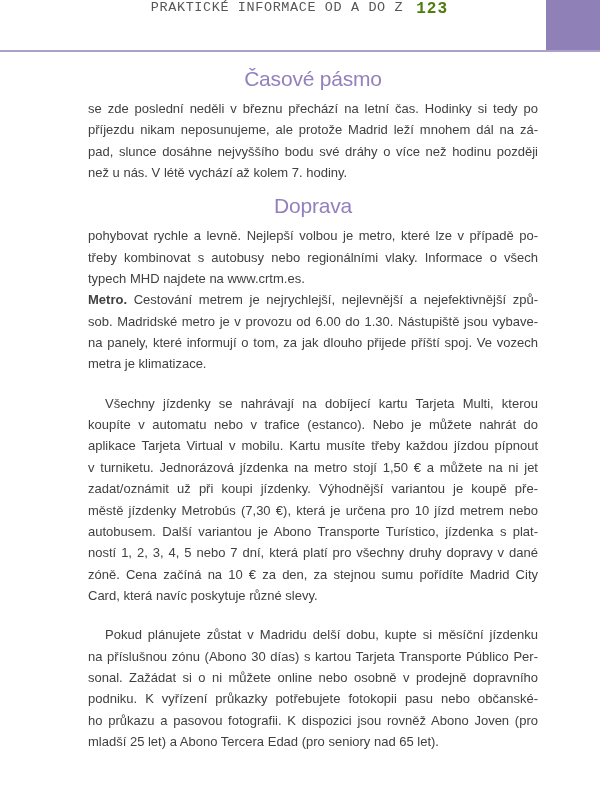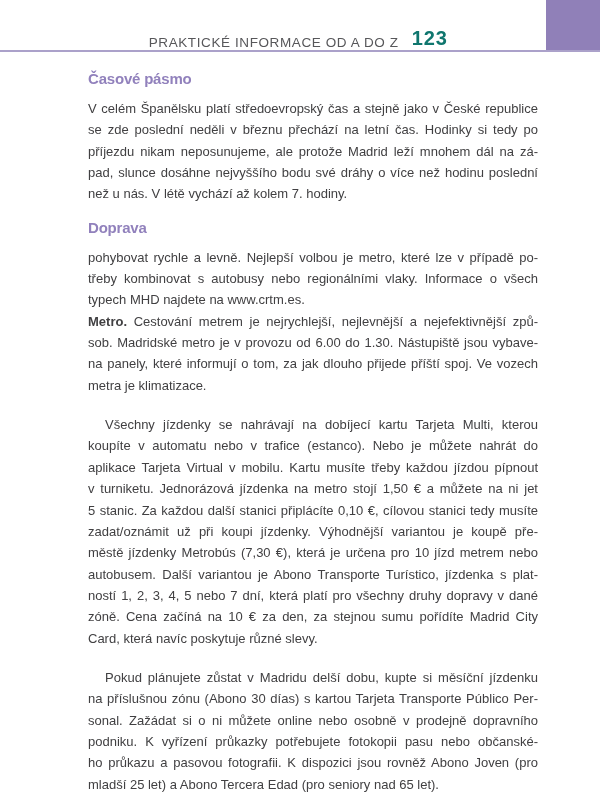--- a/index.html
+++ b/index.html
@@ -14,35 +14,36 @@
     height: 807px;
     background: #ffffff;
     overflow: hidden;
   }
   
   .header {
     position: absolute;
     top: 0; left: 0;
     width: 528px; height: 50px;
     display: flex;
-    align-items: flex-end;
+    align-items: flex-start;
     justify-content: flex-end;
     box-sizing: border-box;
     padding-right: 80px;
     gap: 13px;
+    font-family: Liberation Mono, monospace;
   }
   .header-title {
     color: #57575a;
     font-size: 13.5px;
     letter-spacing: 0.6px;
     white-space: nowrap;
   }
   .page-number {
-    color: #0f766e;
-    font-size: 20px;
+    color: #4d7c0f;
+    font-size: 16px;
     font-weight: bold;
     letter-spacing: 1px;
   }
   .corner-block {
     position: absolute;
     top: 0; right: 0;
     width: 54px; height: 50px;
     background: #9080b8;
   }
   .header-rule {
@@ -53,25 +54,26 @@
   }
   
   .content {
     position: absolute;
     left: 88px;
     top: 66px;
     width: 450px;
   }
   .section-heading {
     margin: 0 0 6px 0;
-    font-size: 15px;
+    font-size: 21px;
     line-height: 26px;
-    font-weight: bold;
+    font-weight: normal;
     letter-spacing: -0.2px;
     color: #9181bc;
+    text-align: center;
   }
   .section + .section .section-heading {
     margin-top: 10px;
   }
   .para { margin: 0; }
   .pline {
     font-size: 13px;
     line-height: 21.35px;
     height: 21.35px;
     color: #414042;
@@ -95,24 +97,23 @@
     <span class="page-number">123</span>
   </div>
 
   <div class="corner-block"></div>
   <div class="header-rule"></div>
 
   <div class="content">
       <section class="section">
         <h2 class="section-heading">Časové pásmo</h2>
         <div class="para">
-          <div class="pline"><span class="seg-n">V celém Španělsku platí středoevropský čas a stejně jako v České republice</span></div>
           <div class="pline"><span class="seg-n">se zde poslední neděli v březnu přechází na letní čas. Hodinky si tedy po</span></div>
           <div class="pline"><span class="seg-n">příjezdu nikam neposunujeme, ale protože Madrid leží mnohem dál na zá-</span></div>
-          <div class="pline"><span class="seg-n">pad, slunce dosáhne nejvyššího bodu své dráhy o více než hodinu poslední</span></div>
+          <div class="pline"><span class="seg-n">pad, slunce dosáhne nejvyššího bodu své dráhy o více než hodinu později</span></div>
           <div class="pline plast"><span class="seg-n">než u nás. V létě vychází až kolem 7. hodiny.</span></div>
         </div>
       </section>
       <section class="section">
         <h2 class="section-heading">Doprava</h2>
         <div class="para">
           <div class="pline"><span class="seg-n">pohybovat rychle a levně. Nejlepší volbou je metro, které lze v případě po-</span></div>
           <div class="pline"><span class="seg-n">třeby kombinovat s autobusy nebo regionálními vlaky. Informace o všech</span></div>
           <div class="pline plast"><span class="seg-n">typech MHD najdete na www.crtm.es.</span></div>
         </div>
@@ -120,21 +121,20 @@
           <div class="pline"><span class="seg-b">Metro.</span><span class="seg-n"> Cestování metrem je nejrychlejší, nejlevnější a nejefektivnější způ-</span></div>
           <div class="pline"><span class="seg-n">sob. Madridské metro je v provozu od 6.00 do 1.30. Nástupiště jsou vybave-</span></div>
           <div class="pline"><span class="seg-n">na panely, které informují o tom, za jak dlouho přijede příští spoj. Ve vozech</span></div>
           <div class="pline plast"><span class="seg-n">metra je klimatizace.</span></div>
         </div>
         <div class="para">
           <div class="pline indent"><span class="seg-n">Všechny jízdenky se nahrávají na dobíjecí kartu Tarjeta Multi, kterou</span></div>
           <div class="pline"><span class="seg-n">koupíte v automatu nebo v trafice (</span><span class="seg-i">estanco</span><span class="seg-n">). Nebo je můžete nahrát do</span></div>
           <div class="pline"><span class="seg-n">aplikace Tarjeta Virtual v mobilu. Kartu musíte třeby každou jízdou pípnout</span></div>
           <div class="pline"><span class="seg-n">v turniketu. Jednorázová jízdenka na metro stojí 1,50 € a můžete na ni jet</span></div>
-          <div class="pline"><span class="seg-n">5 stanic. Za každou další stanici připlácíte 0,10 €, cílovou stanici tedy musíte</span></div>
           <div class="pline"><span class="seg-n">zadat/oznámit už při koupi jízdenky. Výhodnější variantou je koupě pře-</span></div>
           <div class="pline"><span class="seg-n">městě jízdenky </span><span class="seg-i">Metrobús</span><span class="seg-n"> (7,30 €), která je určena pro 10 jízd metrem nebo</span></div>
           <div class="pline"><span class="seg-n">autobusem. Další variantou je </span><span class="seg-i">Abono Transporte Turístico</span><span class="seg-n">, jízdenka s plat-</span></div>
           <div class="pline"><span class="seg-n">ností 1, 2, 3, 4, 5 nebo 7 dní, která platí pro všechny druhy dopravy v dané</span></div>
           <div class="pline"><span class="seg-n">zóně. Cena začíná na 10 € za den, za stejnou sumu pořídíte Madrid City</span></div>
           <div class="pline plast"><span class="seg-n">Card, která navíc poskytuje různé slevy.</span></div>
         </div>
         <div class="para">
           <div class="pline indent"><span class="seg-n">Pokud plánujete zůstat v Madridu delší dobu, kupte si měsíční jízdenku</span></div>
           <div class="pline"><span class="seg-n">na příslušnou zónu (</span><span class="seg-i">Abono 30 días</span><span class="seg-n">) s kartou Tarjeta Transporte Público Per-</span></div>

